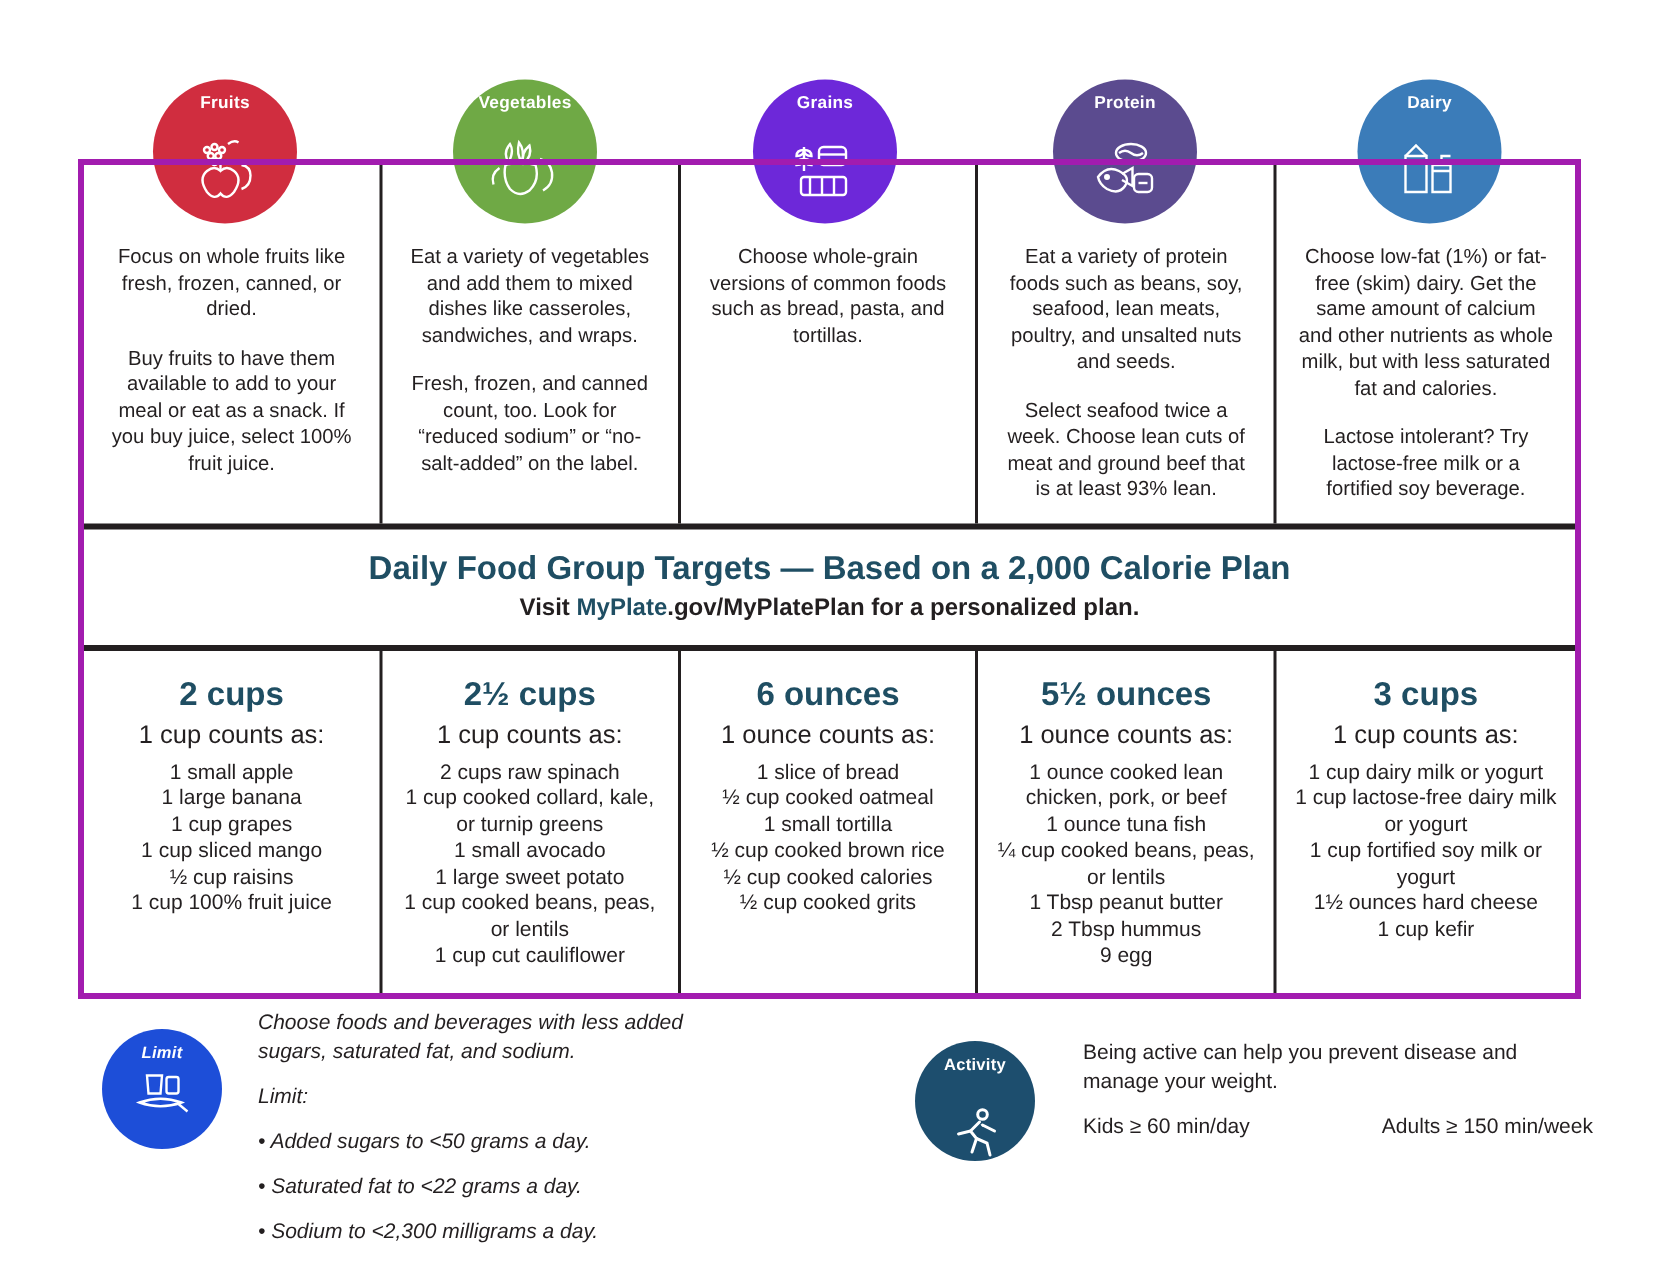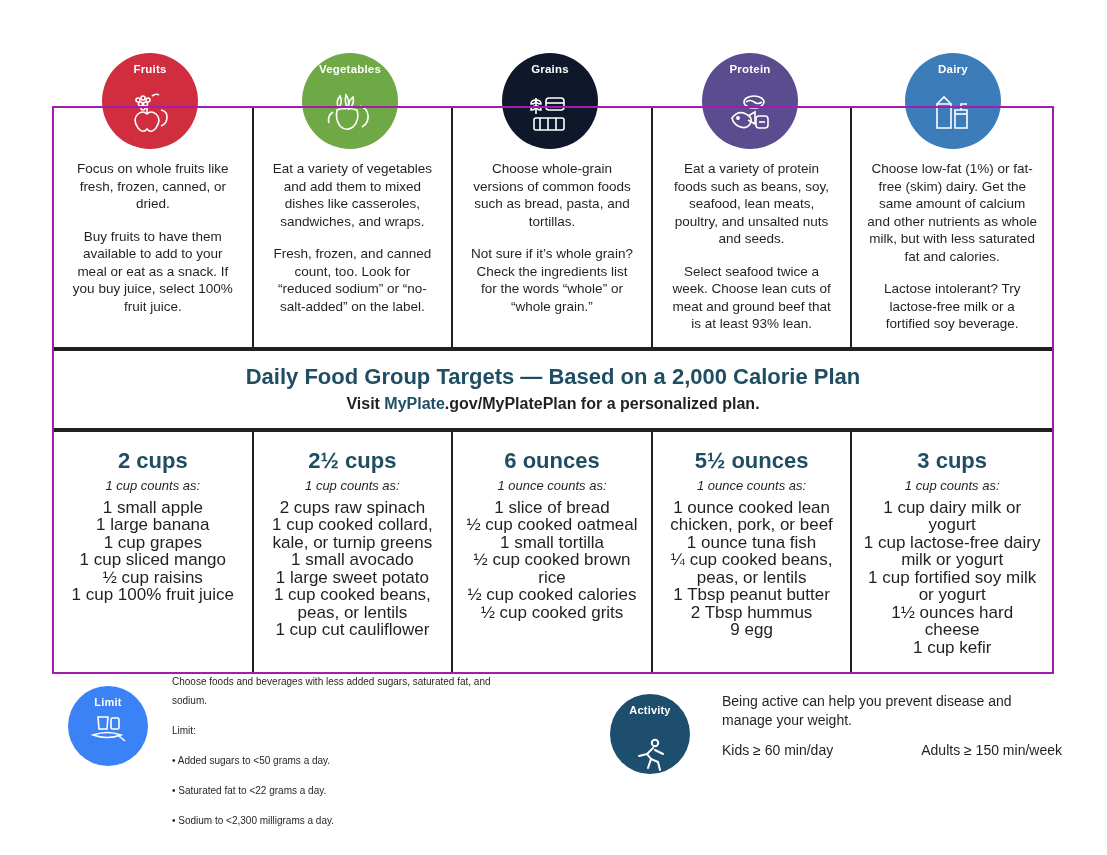--- a/index.html
+++ b/index.html
@@ -15,21 +15,21 @@
     color: #231f20;
     overflow: hidden;
   }
 
   
   .chart {
     position: absolute;
     left: 52px;
     top: 106px;
     width: 1002px;
-    border: 2px solid #a21caf;
+    border: 4px solid #a21caf;
     box-sizing: border-box;
   }
 
   .groups-row {
     display: flex;
     align-items: stretch;
   }
   .group-col {
     width: 20%;
     box-sizing: border-box;
@@ -70,21 +70,21 @@
     line-height: 13px;
   }
   .badge-icon {
     margin-top: 2px;
     width: 52px;
     height: 46px;
     display: block;
   }
   .b-fruits    { left: 102px; background: #d02d3f; }
   .b-veg       { left: 302px; background: #6fa945; }
-  .b-grains    { left: 502px; background: #0f172a; }
+  .b-grains    { left: 502px; background: #6d28d9; }
   .b-protein   { left: 702px; background: #5b4b8f; }
   .b-dairy     { left: 905px; background: #3b7cb9; }
 
   
   .banner {
     border-top: 4px solid #231f20;
     border-bottom: 4px solid #231f20;
     text-align: center;
     padding: 13px 10px 14px 10px;
   }
@@ -116,27 +116,26 @@
     text-align: center;
   }
   .amount-col:last-child { border-right: none; }
   .amount-qty {
     font-size: 22px;
     font-weight: bold;
     color: #1f4e63;
     line-height: 26px;
   }
   .amount-counts {
-    font-size: 13px;
-    font-style: italic;
+    font-size: 17px;
     margin-top: 4px;
     margin-bottom: 6px;
   }
   .amount-list {
-    font-size: 17px;
+    font-size: 14px;
     line-height: 17.5px;
   }
   .amount-list div { }
 
   
   .bottom {
     position: absolute;
     left: 0;
     top: 666px;
     width: 1107px;
@@ -149,30 +148,31 @@
     border-radius: 50%;
     color: #fff;
     display: flex;
     flex-direction: column;
     align-items: center;
     justify-content: flex-start;
     padding-top: 10px;
     box-sizing: border-box;
   }
   .circle-sm .badge-label { font-size: 11px; }
-  .c-limit    { left: 68px;  top: 20px; background: #3b82f6; }
+  .c-limit    { left: 68px;  top: 20px; background: #1d4ed8; font-style: italic; }
   .c-activity { left: 610px; top: 28px; background: #1d4e6e; justify-content: space-between; }
 
   .limit-text {
     position: absolute;
     left: 172px;
     top: 6px;
     width: 330px;
-    font-size: 10px;
+    font-size: 14px;
     line-height: 19px;
+    font-style: italic;
   }
   .limit-text .line { margin-bottom: 11px; }
   .limit-text .bullet { margin-bottom: 11px; }
 
   .activity-text {
     position: absolute;
     left: 722px;
     top: 26px;
     width: 340px;
     font-size: 14px;
@@ -272,21 +272,20 @@
     </div>
     <div class="group-col">
       <div class="group-desc">
         <p>Eat a variety of vegetables and add them to mixed dishes like casseroles, sandwiches, and wraps.</p>
         <p>Fresh, frozen, and canned count, too. Look for “reduced sodium” or “no-salt-added” on the label.</p>
       </div>
     </div>
     <div class="group-col">
       <div class="group-desc">
         <p>Choose whole-grain versions of common foods such as bread, pasta, and tortillas.</p>
-        <p>Not sure if it’s whole grain? Check the ingredients list for the words “whole” or “whole grain.”</p>
       </div>
     </div>
     <div class="group-col">
       <div class="group-desc">
         <p>Eat a variety of protein foods such as beans, soy, seafood, lean meats, poultry, and unsalted nuts and seeds.</p>
         <p>Select seafood twice a week. Choose lean cuts of meat and ground beef that is at least 93% lean.</p>
       </div>
     </div>
     <div class="group-col">
       <div class="group-desc">

